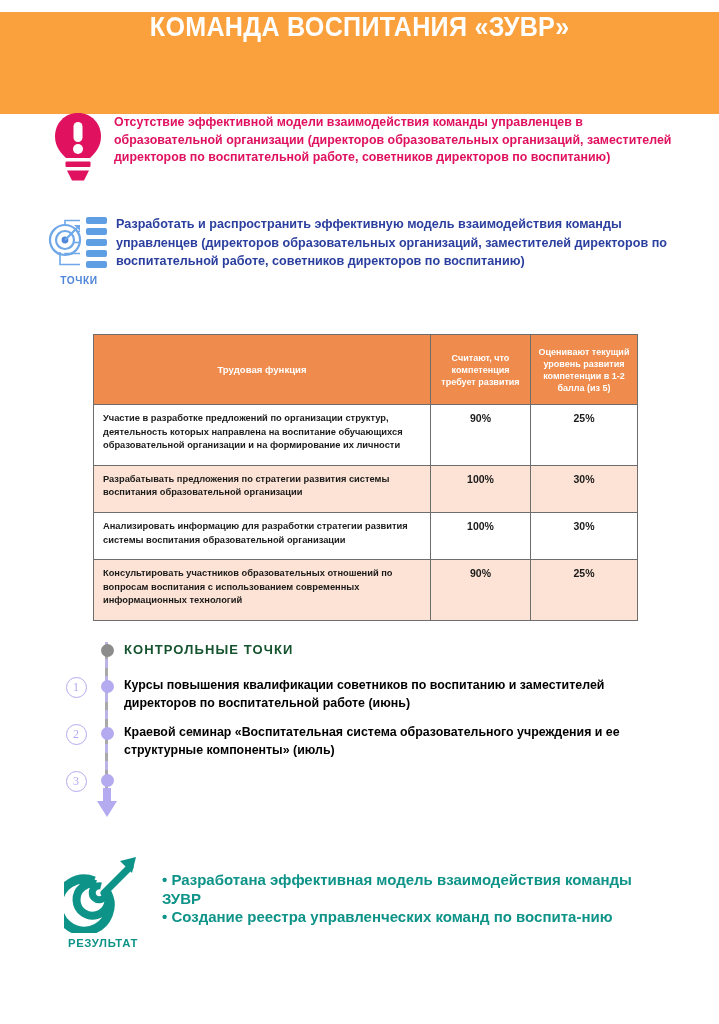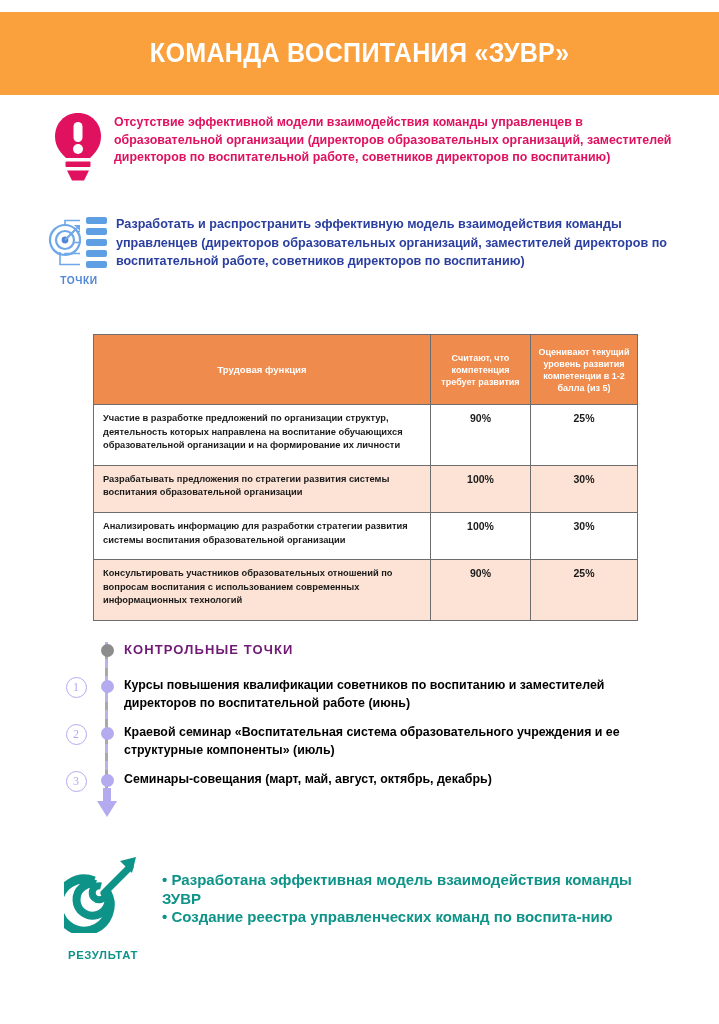--- a/index.html
+++ b/index.html
@@ -18,24 +18,23 @@
     background: #ffffff;
     overflow: hidden;
   }
 
   
   .header-band {
     position: absolute;
     left: 0;
     top: 12px;
     width: 719px;
-    height: 83px;
+    height: 102px;
     background: #faa03c;
     display: flex;
-    align-items: center;
     justify-content: center;
   }
   .header-title {
     color: #ffffff;
     font-size: 27px;
     font-weight: bold;
     letter-spacing: 0.3px;
     text-align: center;
     transform: scaleX(0.93);
     white-space: nowrap;
@@ -217,21 +216,21 @@
   .tl-label {
     padding-left: 4px;
     color: #000000;
     font-size: 12.4px;
     font-weight: bold;
     line-height: 17.5px;
     padding-top: 1px;
   }
   .tl-heading {
     padding-left: 4px;
-    color: #701a75;
+    color: #14532d;
     font-size: 13px;
     font-weight: bold;
     letter-spacing: 1.1px;
     padding-top: 2px;
     text-align: right;
   }
   .tl-arrow {
     position: absolute;
     left: 36px;
     top: 148px;
@@ -254,21 +253,21 @@
     flex: 0 0 110px;
     display: flex;
     flex-direction: column;
     align-items: center;
   }
   .result-caption {
     color: #0e9388;
     font-size: 11.3px;
     font-weight: bold;
     letter-spacing: 0.7px;
-    margin-top: 12px;
+    margin-top: 0;
   }
   .result-text {
     color: #0e9388;
     font-size: 15px;
     font-weight: bold;
     line-height: 18.5px;
     padding-top: 16px;
     padding-left: 4px;
   }
   .result-text div { white-space: pre-wrap; }
@@ -390,21 +389,20 @@
       <div class="tl-label">Краевой семинар «Воспитательная система образовательного учреждения и ее структурные компоненты» (июль)</div>
     </div>
 
     <div class="tl-row" style="margin-top:2px;height:30px">
       <div class="tl-numcol">
         <span class="tl-num">3</span>
       </div>
       <div class="tl-dotcol">
         <span class="tl-dot"></span>
       </div>
-      <div class="tl-label">Семинары-совещания (март, май, август, октябрь, декабрь)</div>
     </div>
 
     <div class="tl-arrow">
       <svg width="22" height="30" viewBox="0 0 22 30" aria-hidden="true">
         <rect x="7" y="0" width="8" height="14" fill="#b3aaf0"></rect>
         <path d="M1 13 L21 13 L11 29 Z" fill="#b3aaf0"></path>
       </svg>
     </div>
   </div>
 

